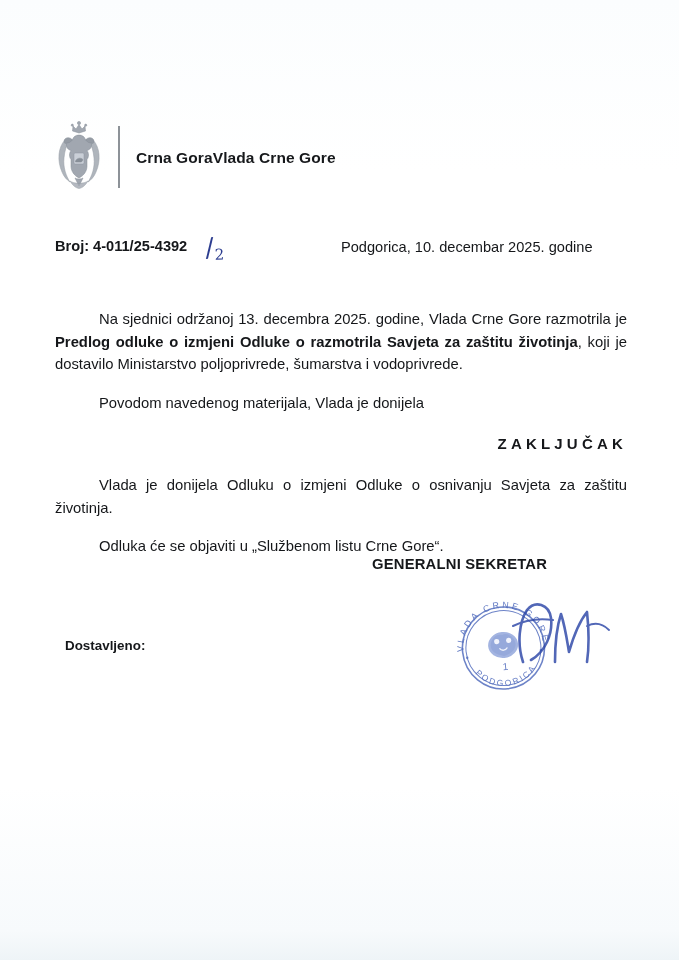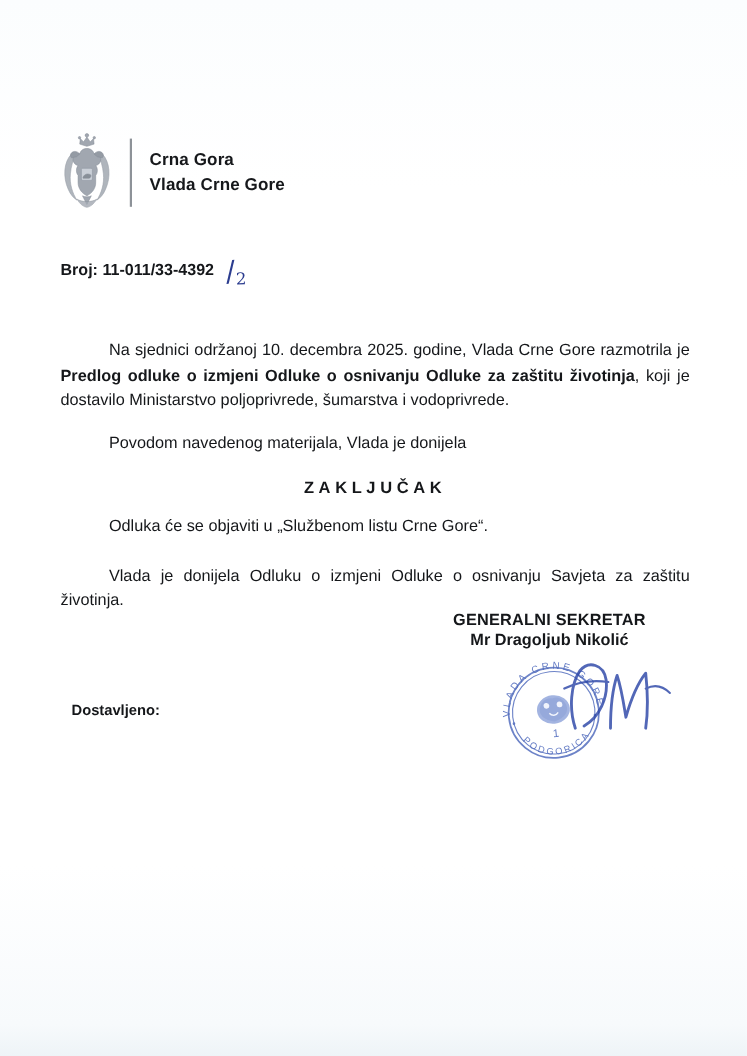--- a/index.html
+++ b/index.html
@@ -40,21 +40,20 @@
   .crest-rule {
     width: 2px;
     height: 62px;
     background: #8d9298;
     margin-left: 12px;
     margin-right: 16px;
     flex: 0 0 auto;
   }
   .lh-lines {
     display: flex;
-    flex-direction: column;
     justify-content: center;
   }
   .lh-lines span {
     font-size: 15.5px;
     font-weight: bold;
     line-height: 23px;
     letter-spacing: .1px;
     color: #16181b;
     white-space: nowrap;
   }
@@ -116,37 +115,37 @@
     text-align: justify;
     text-justify: inter-word;
     margin: 0;
     color: #15171a;
   }
   .para.indent { text-indent: 44px; }
   .para b { font-weight: bold; }
 
   .zakljucak {
     margin: 21px 0 0 0;
-    text-align: center;
+    text-align: right;
     font-size: 15px;
     font-weight: bold;
     letter-spacing: 4.2px;
     color: #15171a;
   }
 
   .body-block .after-heading { margin-top: 22px; }
   .body-block .last-line { margin-top: 16px; }
 
   
   .signature {
     position: absolute;
     left: 372px;
     top: 556px;
     width: 255px;
-    text-align: center;
+    text-align: left;
   }
   .signature .role {
     font-size: 14.8px;
     font-weight: bold;
     letter-spacing: .2px;
     color: #15171a;
     white-space: nowrap;
   }
   .signature .name {
     font-size: 14.8px;
@@ -233,41 +232,41 @@
       </svg>
     </div>
     <div class="crest-rule"></div>
     <div class="lh-lines">
       <span>Crna Gora</span>
       <span>Vlada Crne Gore</span>
     </div>
   </div>
 
   <div class="refrow">
-    <div class="ref">Broj: 11-011/33-4392</div>
+    <div class="ref">Broj: 4-011/25-4392</div>
     <div class="ref-hand">
       <span class="slash">/</span><span class="two">2</span>
     </div>
+    <div class="place-date">Podgorica, 10. decembar 2025. godine</div>
   </div>
 
   <div class="body-block">
-    <p class="para indent"><span>Na sjednici održanoj 10. decembra 2025. godine, Vlada Crne Gore razmotrila je </span><b>Predlog odluke o izmjeni Odluke o osnivanju Odluke za zaštitu životinja</b><span>, koji je dostavilo Ministarstvo poljoprivrede, šumarstva i vodoprivrede.</span></p>
+    <p class="para indent"><span>Na sjednici održanoj 13. decembra 2025. godine, Vlada Crne Gore razmotrila je </span><b>Predlog odluke o izmjeni Odluke o razmotrila Savjeta za zaštitu životinja</b><span>, koji je dostavilo Ministarstvo poljoprivrede, šumarstva i vodoprivrede.</span></p>
 
     <p class="para indent last-line">Povodom navedenog materijala, Vlada je donijela</p>
 
     <div class="zakljucak">ZAKLJUČAK</div>
 
+    <p class="para indent after-heading">Vlada je donijela Odluku o izmjeni Odluke o osnivanju Savjeta za zaštitu životinja.</p>
+
     <p class="para indent last-line">Odluka će se objaviti u „Službenom listu Crne Gore“.</p>
-
-    <p class="para indent after-heading">Vlada je donijela Odluku o izmjeni Odluke o osnivanju Savjeta za zaštitu životinja.</p>
   </div>
 
   <div class="signature">
     <div class="role">GENERALNI SEKRETAR</div>
-    <div class="name">Mr Dragoljub Nikolić</div>
   </div>
 
   <div class="stamp">
     <svg viewBox="0 0 112 96" width="112" height="96" aria-hidden="true">
       <defs>
         <path id="arcTop" d="M 16 52 A 40 40 0 0 1 96 52"></path>
         <path id="arcBottom" d="M 18 52 A 38 38 0 0 0 94 52"></path>
       </defs>
       <g fill="none" stroke="#3c5ab5" stroke-width="1.6" opacity=".85">
         <circle cx="56" cy="52" r="41"></circle>

